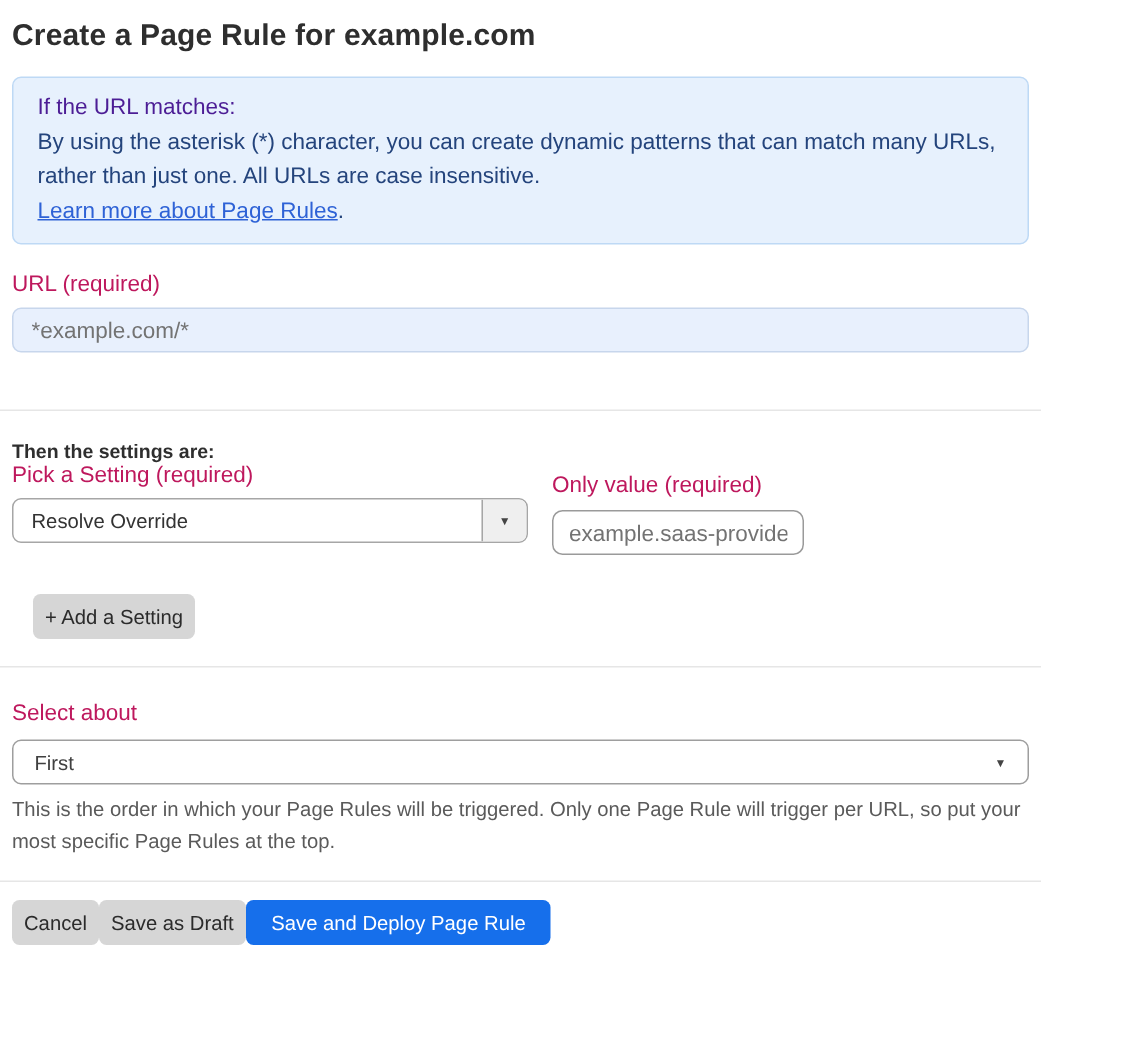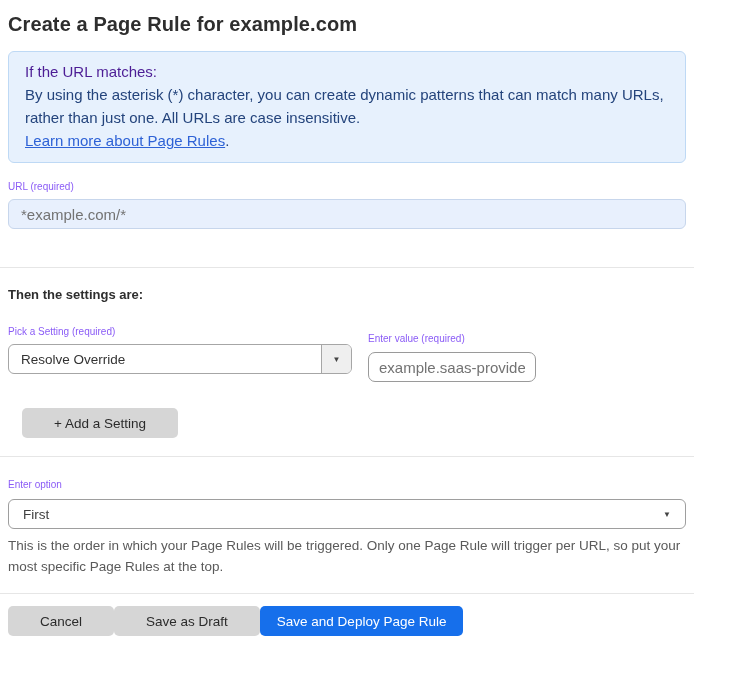--- a/index.html
+++ b/index.html
@@ -33,22 +33,22 @@
   }
   .info-heading { font-weight: 400; color: #4c1d95; }
   .info-link {
     color: #2e62d6;
     text-decoration: underline;
     cursor: pointer;
   }
 
   
   .field-label {
-    font-size: 10px;
-    color: #8b5cf6;
+    font-size: 15px;
+    color: #be185d;
   }
   .url-label { margin-top: 18px; }
   .text-input {
     display: block;
     height: 30px;
     font-family: "Liberation Sans", "DejaVu Sans", sans-serif;
     font-size: 15px;
     color: #737373;
     border-radius: 6px;
     outline: none;
@@ -74,21 +74,20 @@
     margin-top: 19px;
     font-size: 13px;
     font-weight: 700;
     color: #2e2e2e;
   }
 
   
   .settings-row {
     display: flex;
     gap: 16px;
-    margin-top: 24px;
     align-items: flex-start;
   }
   .col-setting { width: 344px; }
   .col-value { width: 168px; margin-top: 7px; }
 
   .select-box {
     margin-top: 7px;
     height: 30px;
     background: #ffffff;
     border: 1px solid #a6a6a6;
@@ -125,21 +124,21 @@
     padding: 0 10px;
     white-space: nowrap;
     overflow: hidden;
   }
 
   .btn {
     display: inline-flex;
     align-items: center;
     justify-content: center;
     height: 30px;
-    padding: 0 32px;
+    padding: 0 8px;
     border: none;
     border-radius: 5px;
     font-family: "Liberation Sans", "DejaVu Sans", sans-serif;
     font-size: 13.5px;
     cursor: pointer;
     white-space: nowrap;
   }
   .btn-gray { background: #d6d6d6; color: #2b2b2b; }
   .btn-blue { background: #166feb; color: #ffffff; padding: 0 17px; }
   .add-setting-btn { margin-top: 26px; margin-left: 14px; }
@@ -198,31 +197,31 @@
 
   <div class="settings-row">
     <div class="col-setting">
       <div class="field-label">Pick a Setting (required)</div>
       <div class="select-box">
         <span class="select-box-text">Resolve Override</span>
         <span class="select-box-arrow">▼</span>
       </div>
     </div>
     <div class="col-value">
-      <div class="field-label">Enter value (required)</div>
+      <div class="field-label">Only value (required)</div>
       <input class="text-input value-input" type="text" value="example.saas-provider.com" style="">
     </div>
   </div>
 
   <button class="btn btn-gray add-setting-btn">+ Add a Setting</button>
 
   <div class="divider divider-2"></div>
 
 
-  <div class="field-label order-select-label">Enter option</div>
+  <div class="field-label order-select-label">Select about</div>
   <div class="select-line">
     <span class="select-line-text">First</span>
     <span class="select-line-arrow">▼</span>
   </div>
 
   <div class="help-text">This is the order in which your Page Rules will be triggered. Only one Page Rule will trigger per URL, so put your most specific Page Rules at the top.</div>
 
   <div class="divider divider-3"></div>
 
   <div class="footer-buttons">

